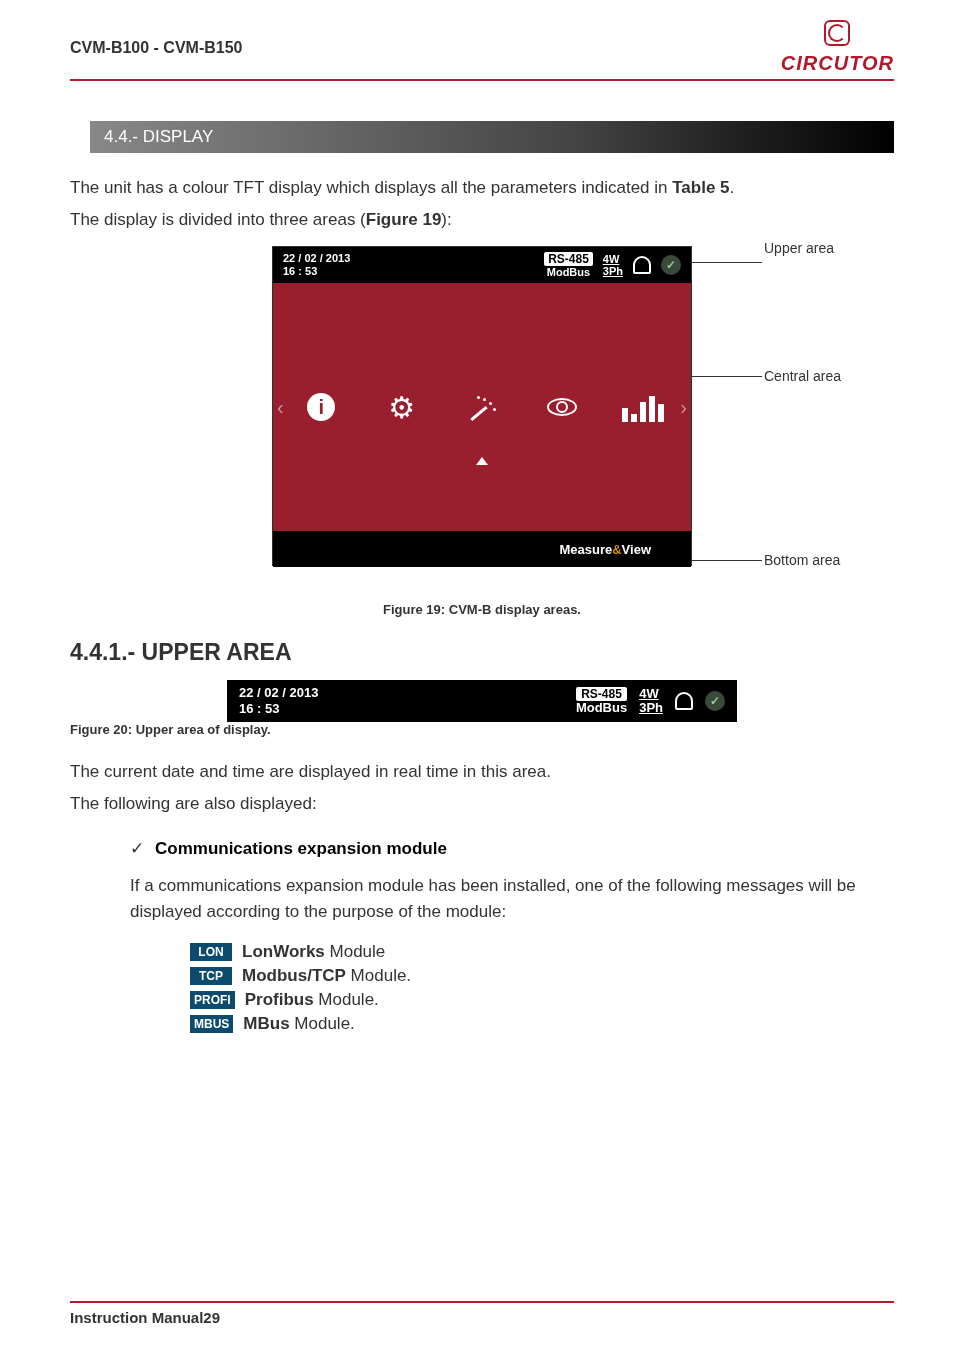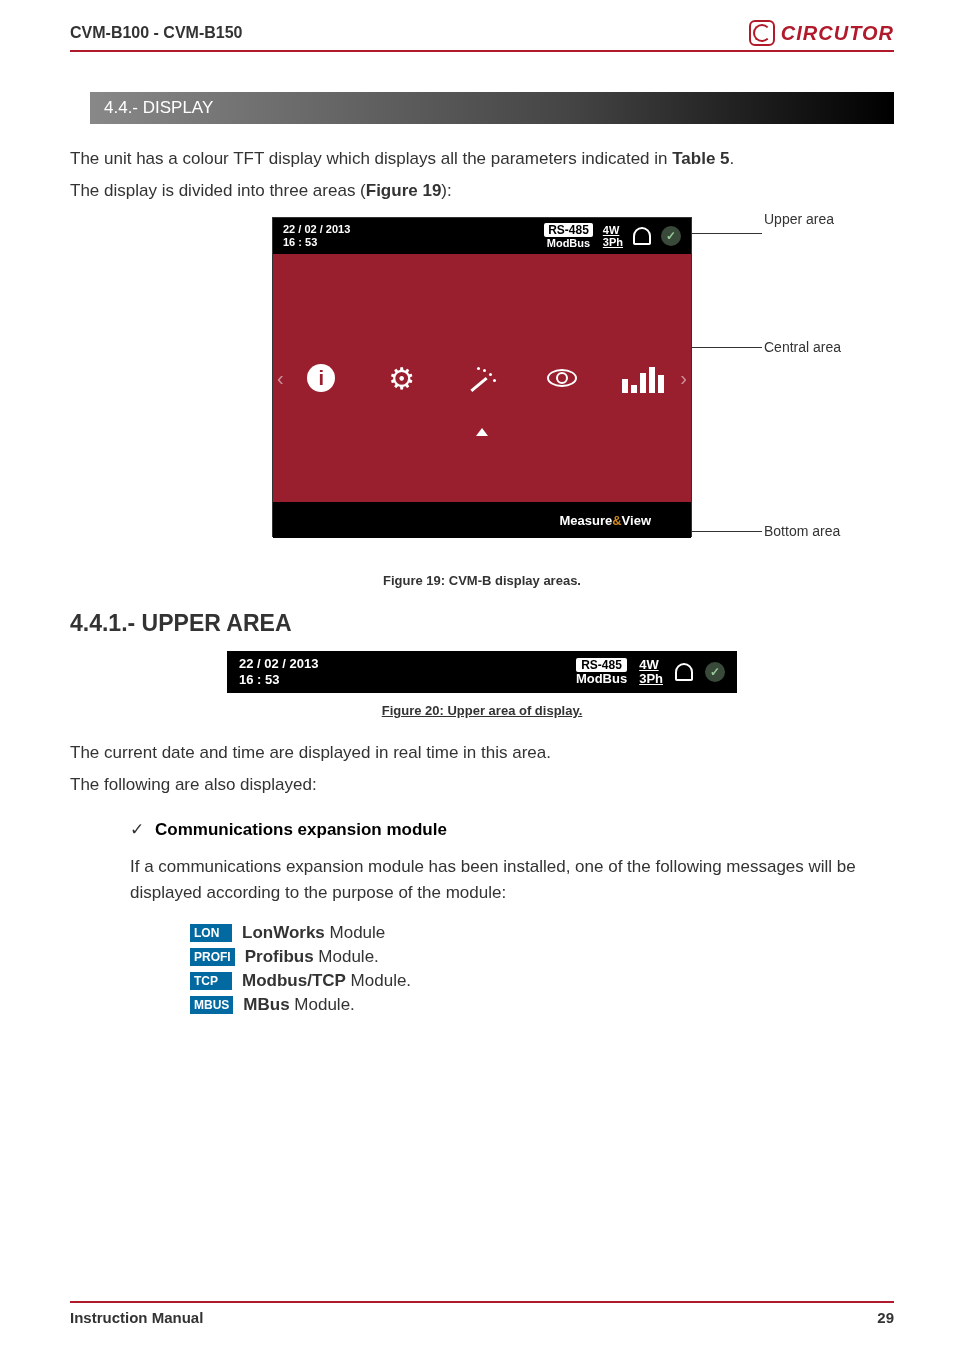--- a/index.html
+++ b/index.html
@@ -21,20 +21,21 @@
   }
   .header-title {
     font-weight: bold;
     font-size: 16px;
     color: #333;
   }
   .logo {
     display: flex;
     align-items: center;
     gap: 6px;
+    flex-direction: column;
   }
   .logo-icon {
     width: 26px;
     height: 26px;
     border: 2px solid #b11a2b;
     border-radius: 6px;
     position: relative;
     display: flex;
     align-items: center;
     justify-content: center;
@@ -237,21 +238,21 @@
   .callout-label {
     position: absolute;
     font-size: 14px;
     color: #333;
     white-space: nowrap;
   }
   .fig-caption {
     font-size: 13px;
     font-weight: bold;
     color: #333;
-    text-align: center;
+    text-align: left;
     margin-top: 36px;
   }
   .subsection {
     font-weight: bold;
     font-size: 23px;
     color: #333;
     margin: 20px 0 14px 0;
   }
   .upper-strip {
     width: 510px;
@@ -283,38 +284,38 @@
   }
   .module-row {
     display: flex;
     align-items: center;
     gap: 10px;
     margin-bottom: 4px;
     font-size: 17px;
     color: #333;
   }
   .tag {
-    background: #0369a1;
+    background: #0c4a6e;
     color: #fff;
     font-size: 12px;
     font-weight: bold;
     padding: 2px 4px;
     min-width: 42px;
-    text-align: left;
+    text-align: center;
     display: inline-block;
   }
   .footer {
     position: absolute;
     bottom: 24px;
     left: 70px;
     right: 60px;
     border-top: 2px solid #b11a2b;
     padding-top: 6px;
     display: flex;
-    justify-content: space-between;
+    justify-content: flex-start;
     font-size: 15px;
     font-weight: bold;
     color: #333;
   }
   .device-wrap { position: relative; }
 </style>
 </head>
 <body>
 
 <div class="header-row">
@@ -410,43 +411,43 @@
     <div class="rs485-badge">RS-485</div>
     <div>ModBus</div>
   </div>
   <div class="ds-4w">
     <div>4W</div>
     <div>3Ph</div>
   </div>
   <div class="alarm-icon"></div>
   <div class="check-circle">✓</div>
 </div>
-<div class="fig-caption" style="margin-top:10px; margin-bottom:22px;text-decoration:underline;">Figure 20: Upper area of display.</div>
+<div class="fig-caption" style="margin-top:0; margin-bottom:22px;">Figure 20: Upper area of display.</div>
 
 <p class="body-text">The current date and time are displayed in real time in this area.</p>
 <p class="body-text">The following are also displayed:</p>
 
 <div class="check-list">
   <span class="check-mark">✓</span>
   <b>Communications expansion module</b>
 </div>
 <p class="indent-p">If a communications expansion module has been installed, one of the following messages will be displayed according to the purpose of the module:</p>
 
 <div class="module-list">
   <div class="module-row">
     <span class="tag">LON</span>
     <span><b>LonWorks</b><span> Module</span></span>
   </div>
   <div class="module-row">
+    <span class="tag">TCP</span>
+    <span><b>Modbus/TCP</b><span> Module.</span></span>
+  </div>
+  <div class="module-row">
     <span class="tag">PROFI</span>
     <span><b>Profibus</b><span> Module.</span></span>
-  </div>
-  <div class="module-row">
-    <span class="tag">TCP</span>
-    <span><b>Modbus/TCP</b><span> Module.</span></span>
   </div>
   <div class="module-row">
     <span class="tag">MBUS</span>
     <span><b>MBus</b><span> Module.</span></span>
   </div>
 </div>
 
 <div class="footer">
   <span>Instruction Manual</span>
   <span>29</span>

